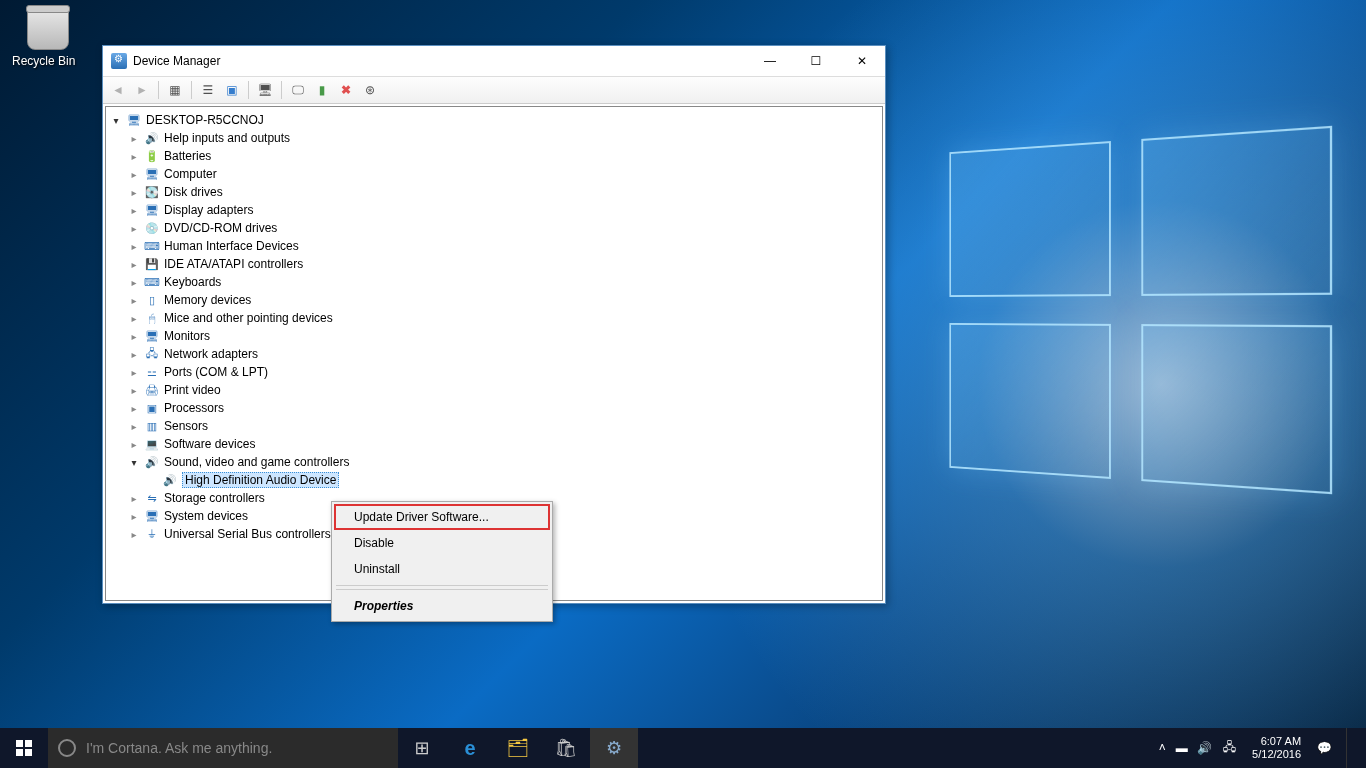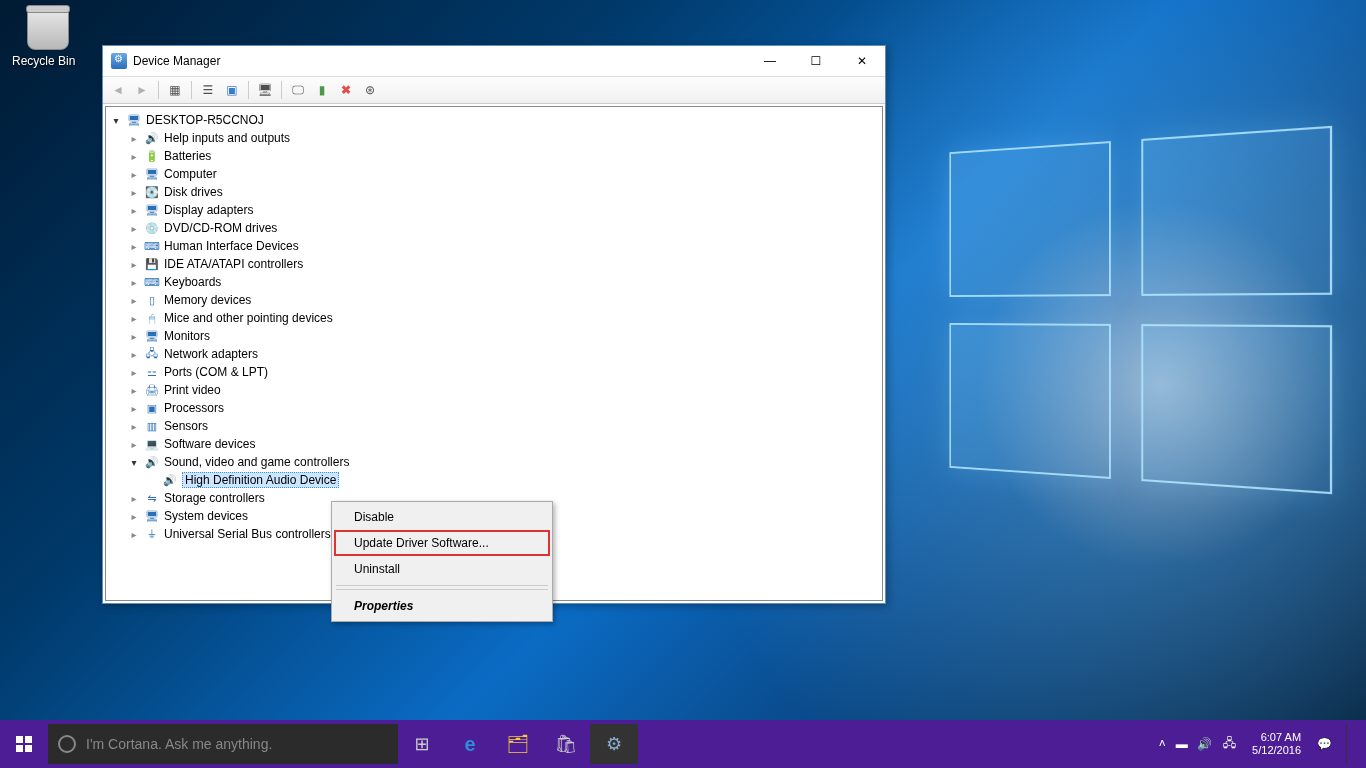--- a/index.html
+++ b/index.html
@@ -48,21 +48,21 @@
 .node-label.selected { background: #cde6ff; border: 1px dotted #3a8fd6; padding: 0 2px; }
 
 
 .context-menu { position: absolute; left: 331px; top: 501px; width: 222px; background: #f0f0f0; border: 1px solid #aaa; box-shadow: 2px 2px 5px rgba(0,0,0,0.3); font-size: 12px; padding: 2px; }
 .ctx-item { padding: 6px 20px; }
 .ctx-item.highlight { outline: 2px solid #d33; outline-offset: -2px; }
 .ctx-item.bold { font-weight: bold; font-style: italic; }
 .ctx-sep { height: 1px; background: #ccc; margin: 3px 2px; }
 
 
-.taskbar { position: absolute; left: 0; right: 0; bottom: 0; height: 48px; background: #4c1d95; display: flex; align-items: center; color: #fff; }
+.taskbar { position: absolute; left: 0; right: 0; bottom: 0; height: 40px; background: #0f172a; display: flex; align-items: center; color: #fff; }
 .start { width: 48px; height: 40px; display: flex; align-items: center; justify-content: center; }
 .start svg { width: 16px; height: 16px; }
 .search { width: 350px; height: 40px; background: #2b2b2b; display: flex; align-items: center; padding-left: 10px; color: #888; font-size: 14px; gap: 10px; }
 .tb-icons { display: flex; height: 40px; }
 .tb-icon { width: 48px; height: 40px; display: flex; align-items: center; justify-content: center; }
 .tb-icon svg, .tb-icon span { font-size: 18px; }
 .tray { margin-left: auto; display: flex; align-items: center; height: 40px; padding: 0 6px; font-size: 12px; gap: 10px; }
 .clock { text-align: right; font-size: 11px; line-height: 13px; padding: 0 6px; }
 .action-center { width: 14px; height: 40px; border-left: 1px solid #333; margin-left: 4px; }
 </style>
@@ -239,22 +239,22 @@
         <div class="tree-row" style="padding-left: 22px;">
           <span class="caret closed"></span>
           <span class="node-icon">⏚</span>
           <span>Universal Serial Bus controllers</span>
         </div>
       </div>
   </div>
 </div>
 
 <div class="context-menu" id="ctx">
+    <div class="ctx-item highlight">Update Driver Software...</div>
     <div class="ctx-item">Disable</div>
-    <div class="ctx-item highlight">Update Driver Software...</div>
     <div class="ctx-item">Uninstall</div>
     <div class="ctx-sep"></div>
     <div class="ctx-sep"></div>
     <div class="ctx-item bold">Properties</div>
   </div>
 
 <div class="taskbar">
   <div class="start">
     <svg viewBox="0 0 16 16">
         <rect x="0" y="0" width="7" height="7" fill="#fff"></rect>

